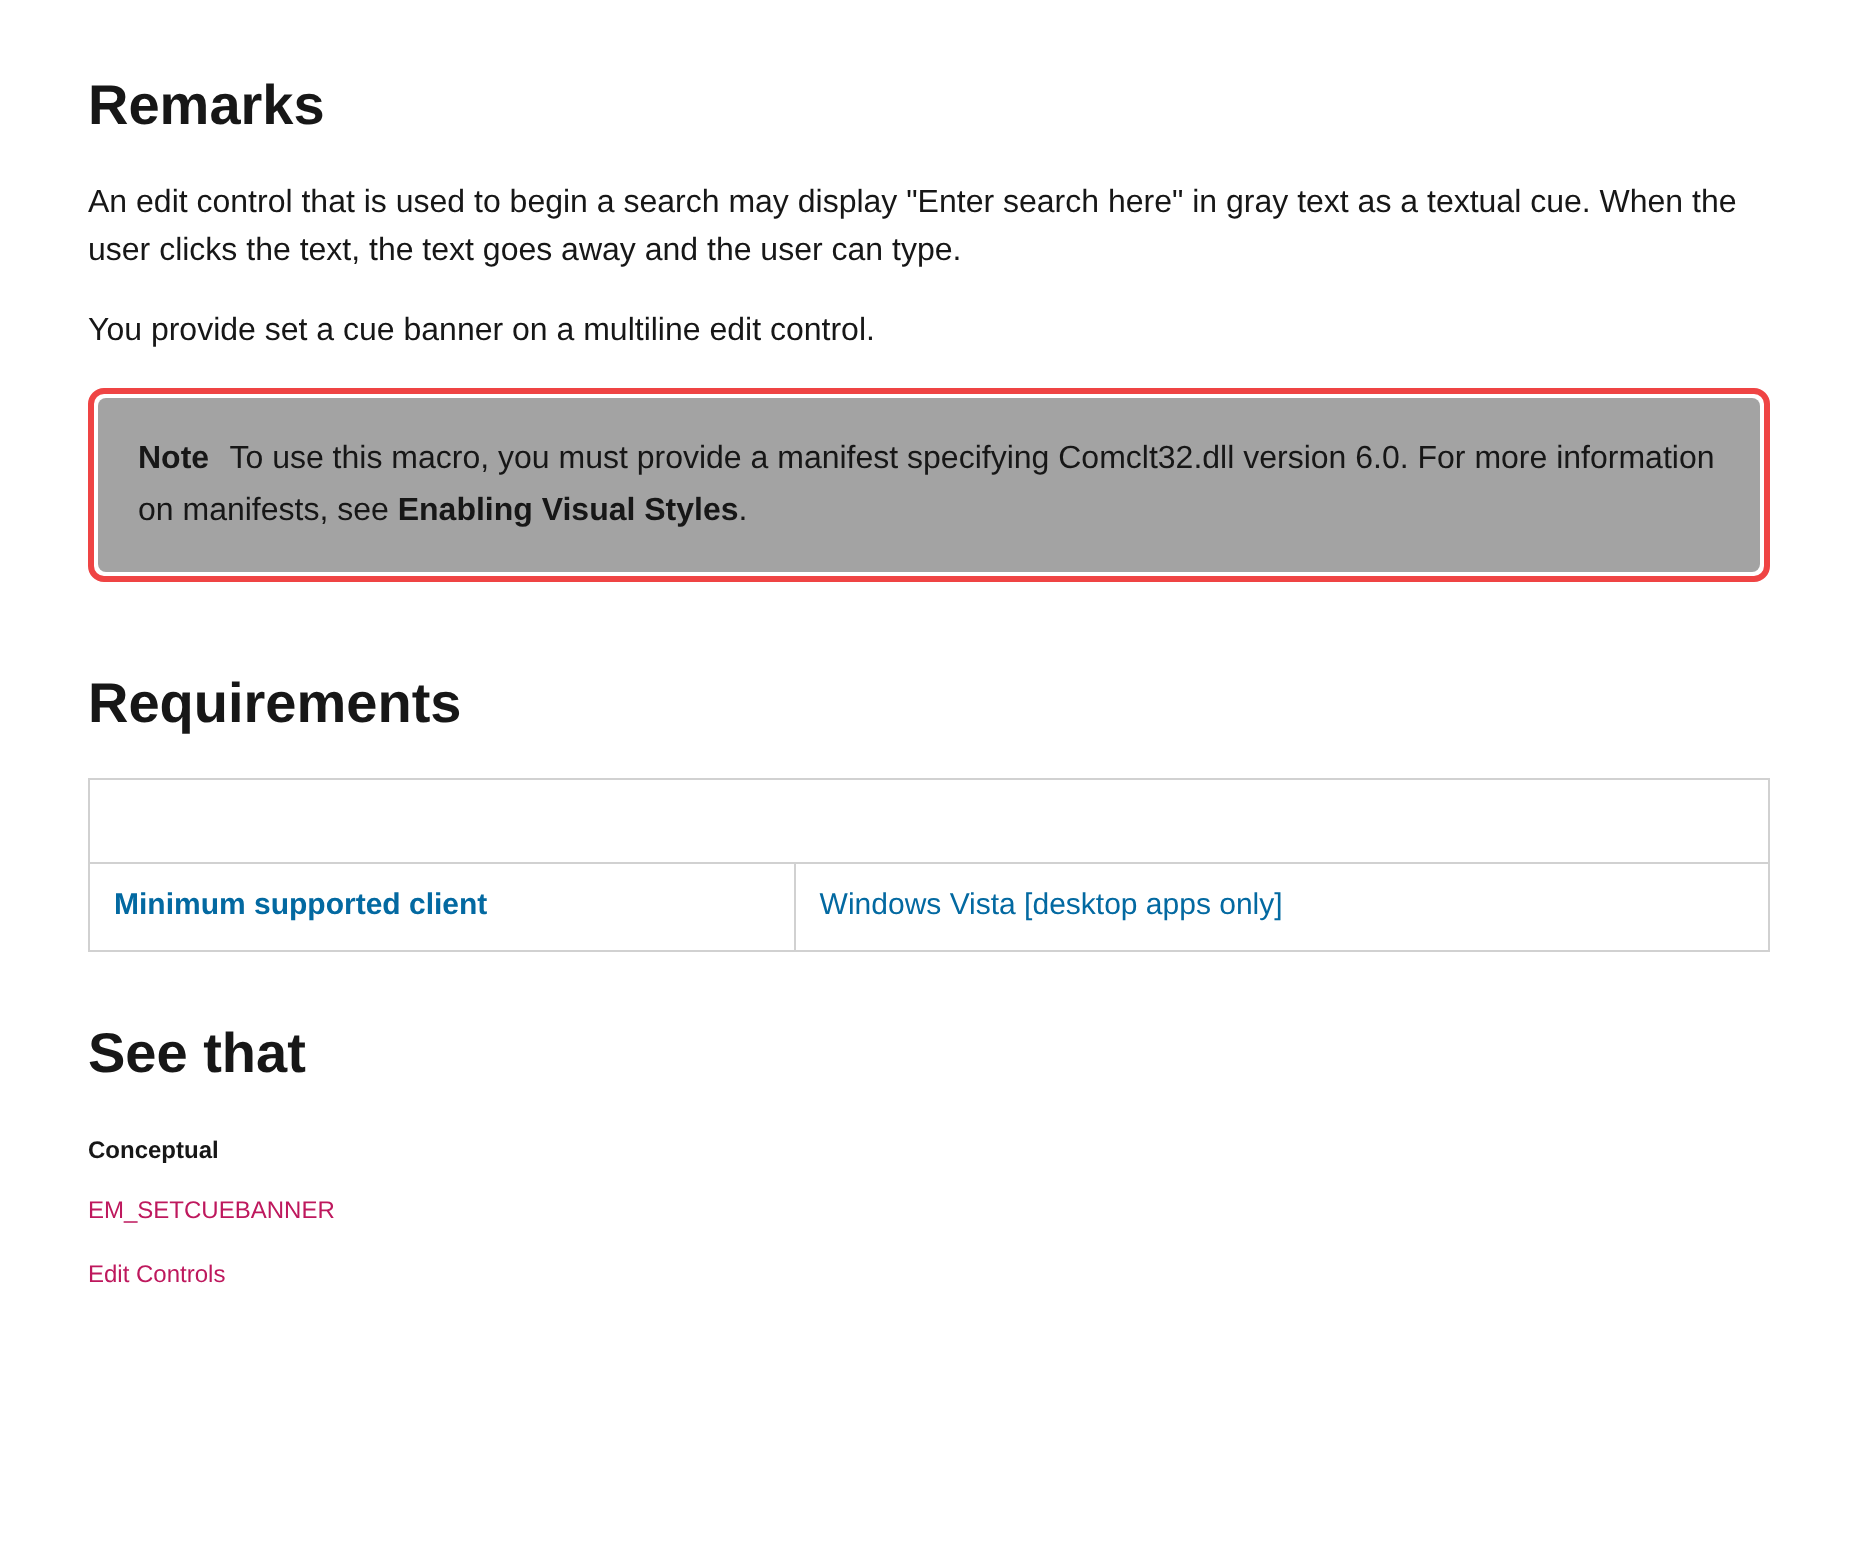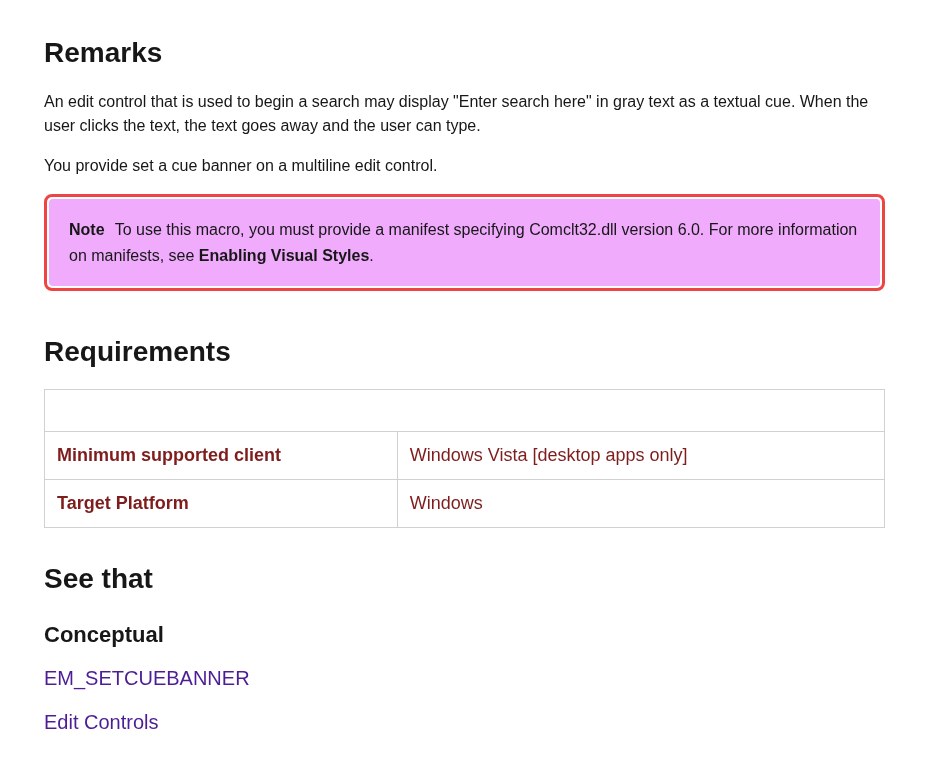--- a/index.html
+++ b/index.html
@@ -26,21 +26,21 @@
       margin-bottom: 16px;
       color: #171717;
     }
     .note-box {
       border: 3px solid #ef4444;
       border-radius: 8px;
       padding: 2px;
       margin-bottom: 40px;
     }
     .note-inner {
-      background: #f0abfc;
+      background: #a3a3a3;
       padding: 18px 20px;
       border-radius: 4px;
       line-height: 1.6;
     }
     .note-inner strong.note-label {
       font-weight: 600;
       margin-right: 6px;
     }
     .note-inner .link-bold {
       font-weight: 600;
@@ -52,39 +52,39 @@
       margin-bottom: 30px;
     }
     thead th {
       border: 1px solid #d1d1d1;
       padding: 12px;
       height: 42px;
     }
     tbody td {
       border: 1px solid #d1d1d1;
       padding: 10px 12px;
-      font-size: 18px;
-      color: #7f1d1d;
+      font-size: 15px;
+      color: #0369a1;
     }
     tbody td:first-child {
       font-weight: 600;
       width: 42%;
     }
     h3 {
-      font-size: 22px;
+      font-size: 12px;
       font-weight: 600;
       margin-top: 18px;
       margin-bottom: 12px;
     }
     a.doc-link {
-      color: #4c1d95;
+      color: #be185d;
       text-decoration: none;
       display: block;
       margin-bottom: 14px;
-      font-size: 20px;
+      font-size: 12px;
     }
     .requirements-heading {
     }
   </style>
 </head>
 <body>
 
 <h2>Remarks</h2>
 
 <p>An edit control that is used to begin a search may display "Enter search here" in gray text as a textual cue. When the user clicks the text, the text goes away and the user can type.</p>
@@ -105,24 +105,20 @@
   <thead>
     <tr>
         <th colspan="2"></th>
       </tr>
   </thead>
   <tbody>
     <tr>
       <td>Minimum supported client</td>
       <td>Windows Vista [desktop apps only]</td>
     </tr>
-    <tr>
-      <td>Target Platform</td>
-      <td>Windows</td>
-    </tr>
   </tbody>
 </table>
 
 <h2>See that</h2>
 
 <h3>Conceptual</h3>
 
 <a href="#" class="doc-link">EM_SETCUEBANNER</a>
 <a href="#" class="doc-link">Edit Controls</a>
 

